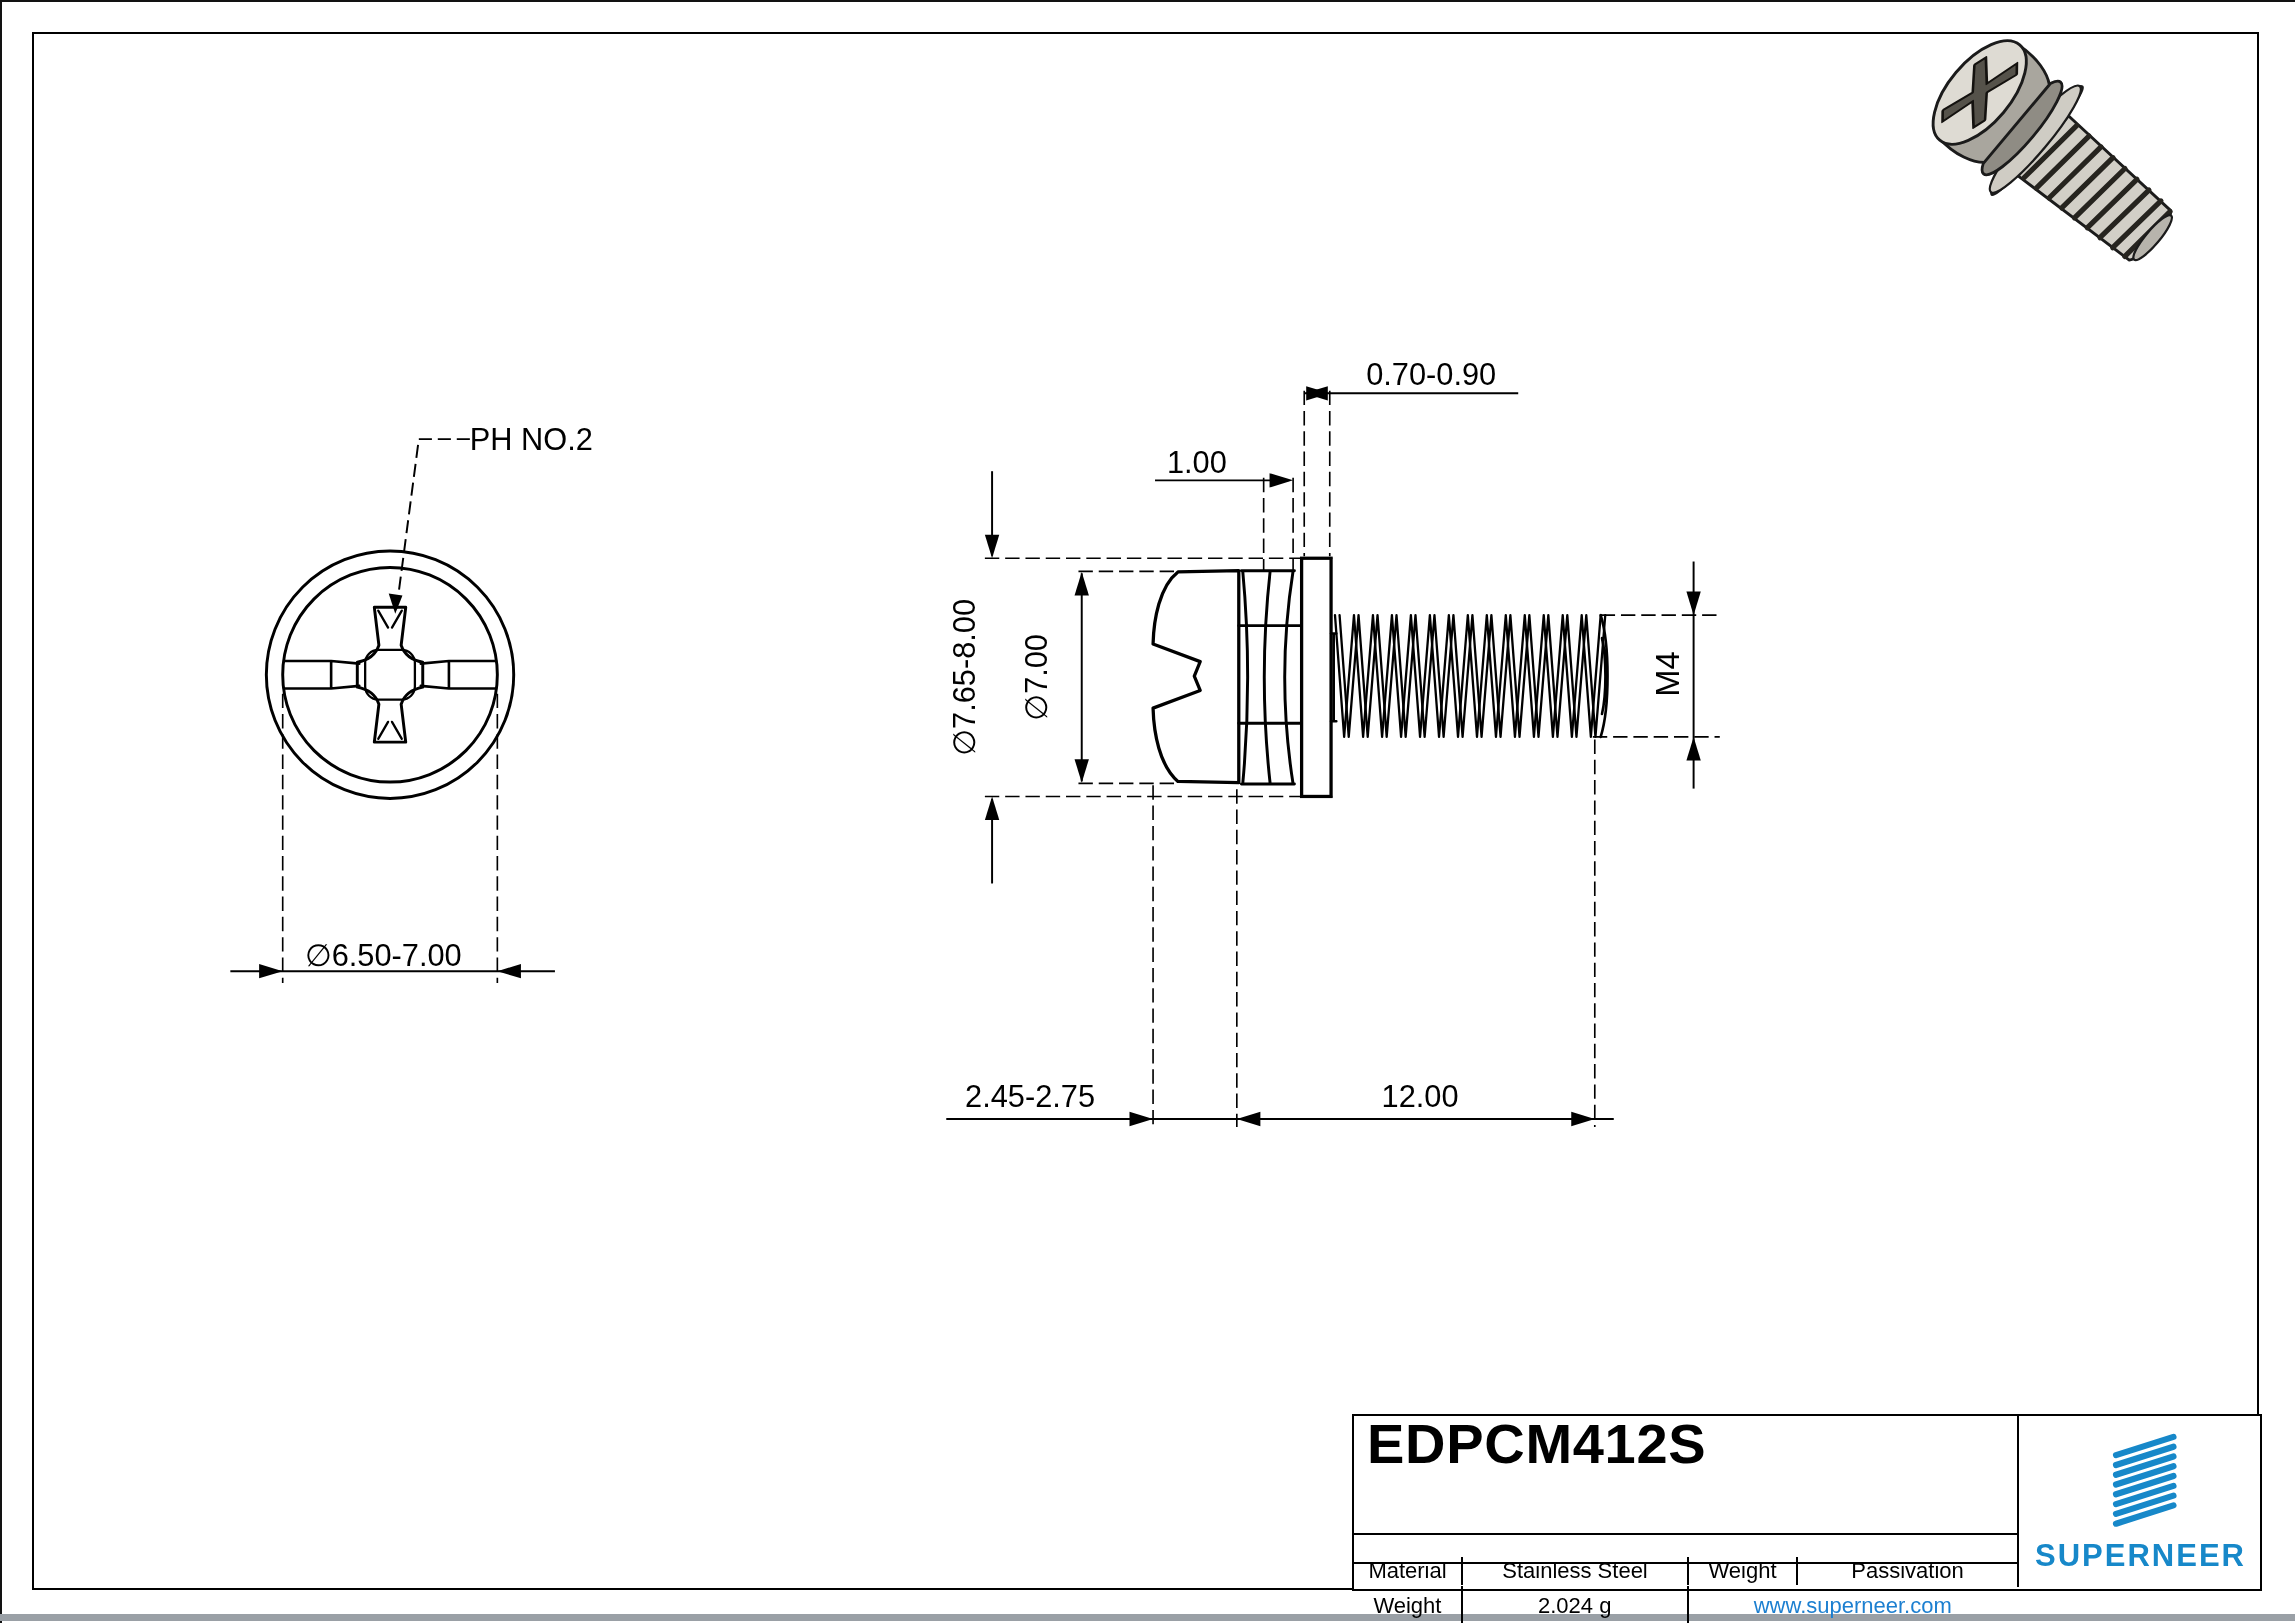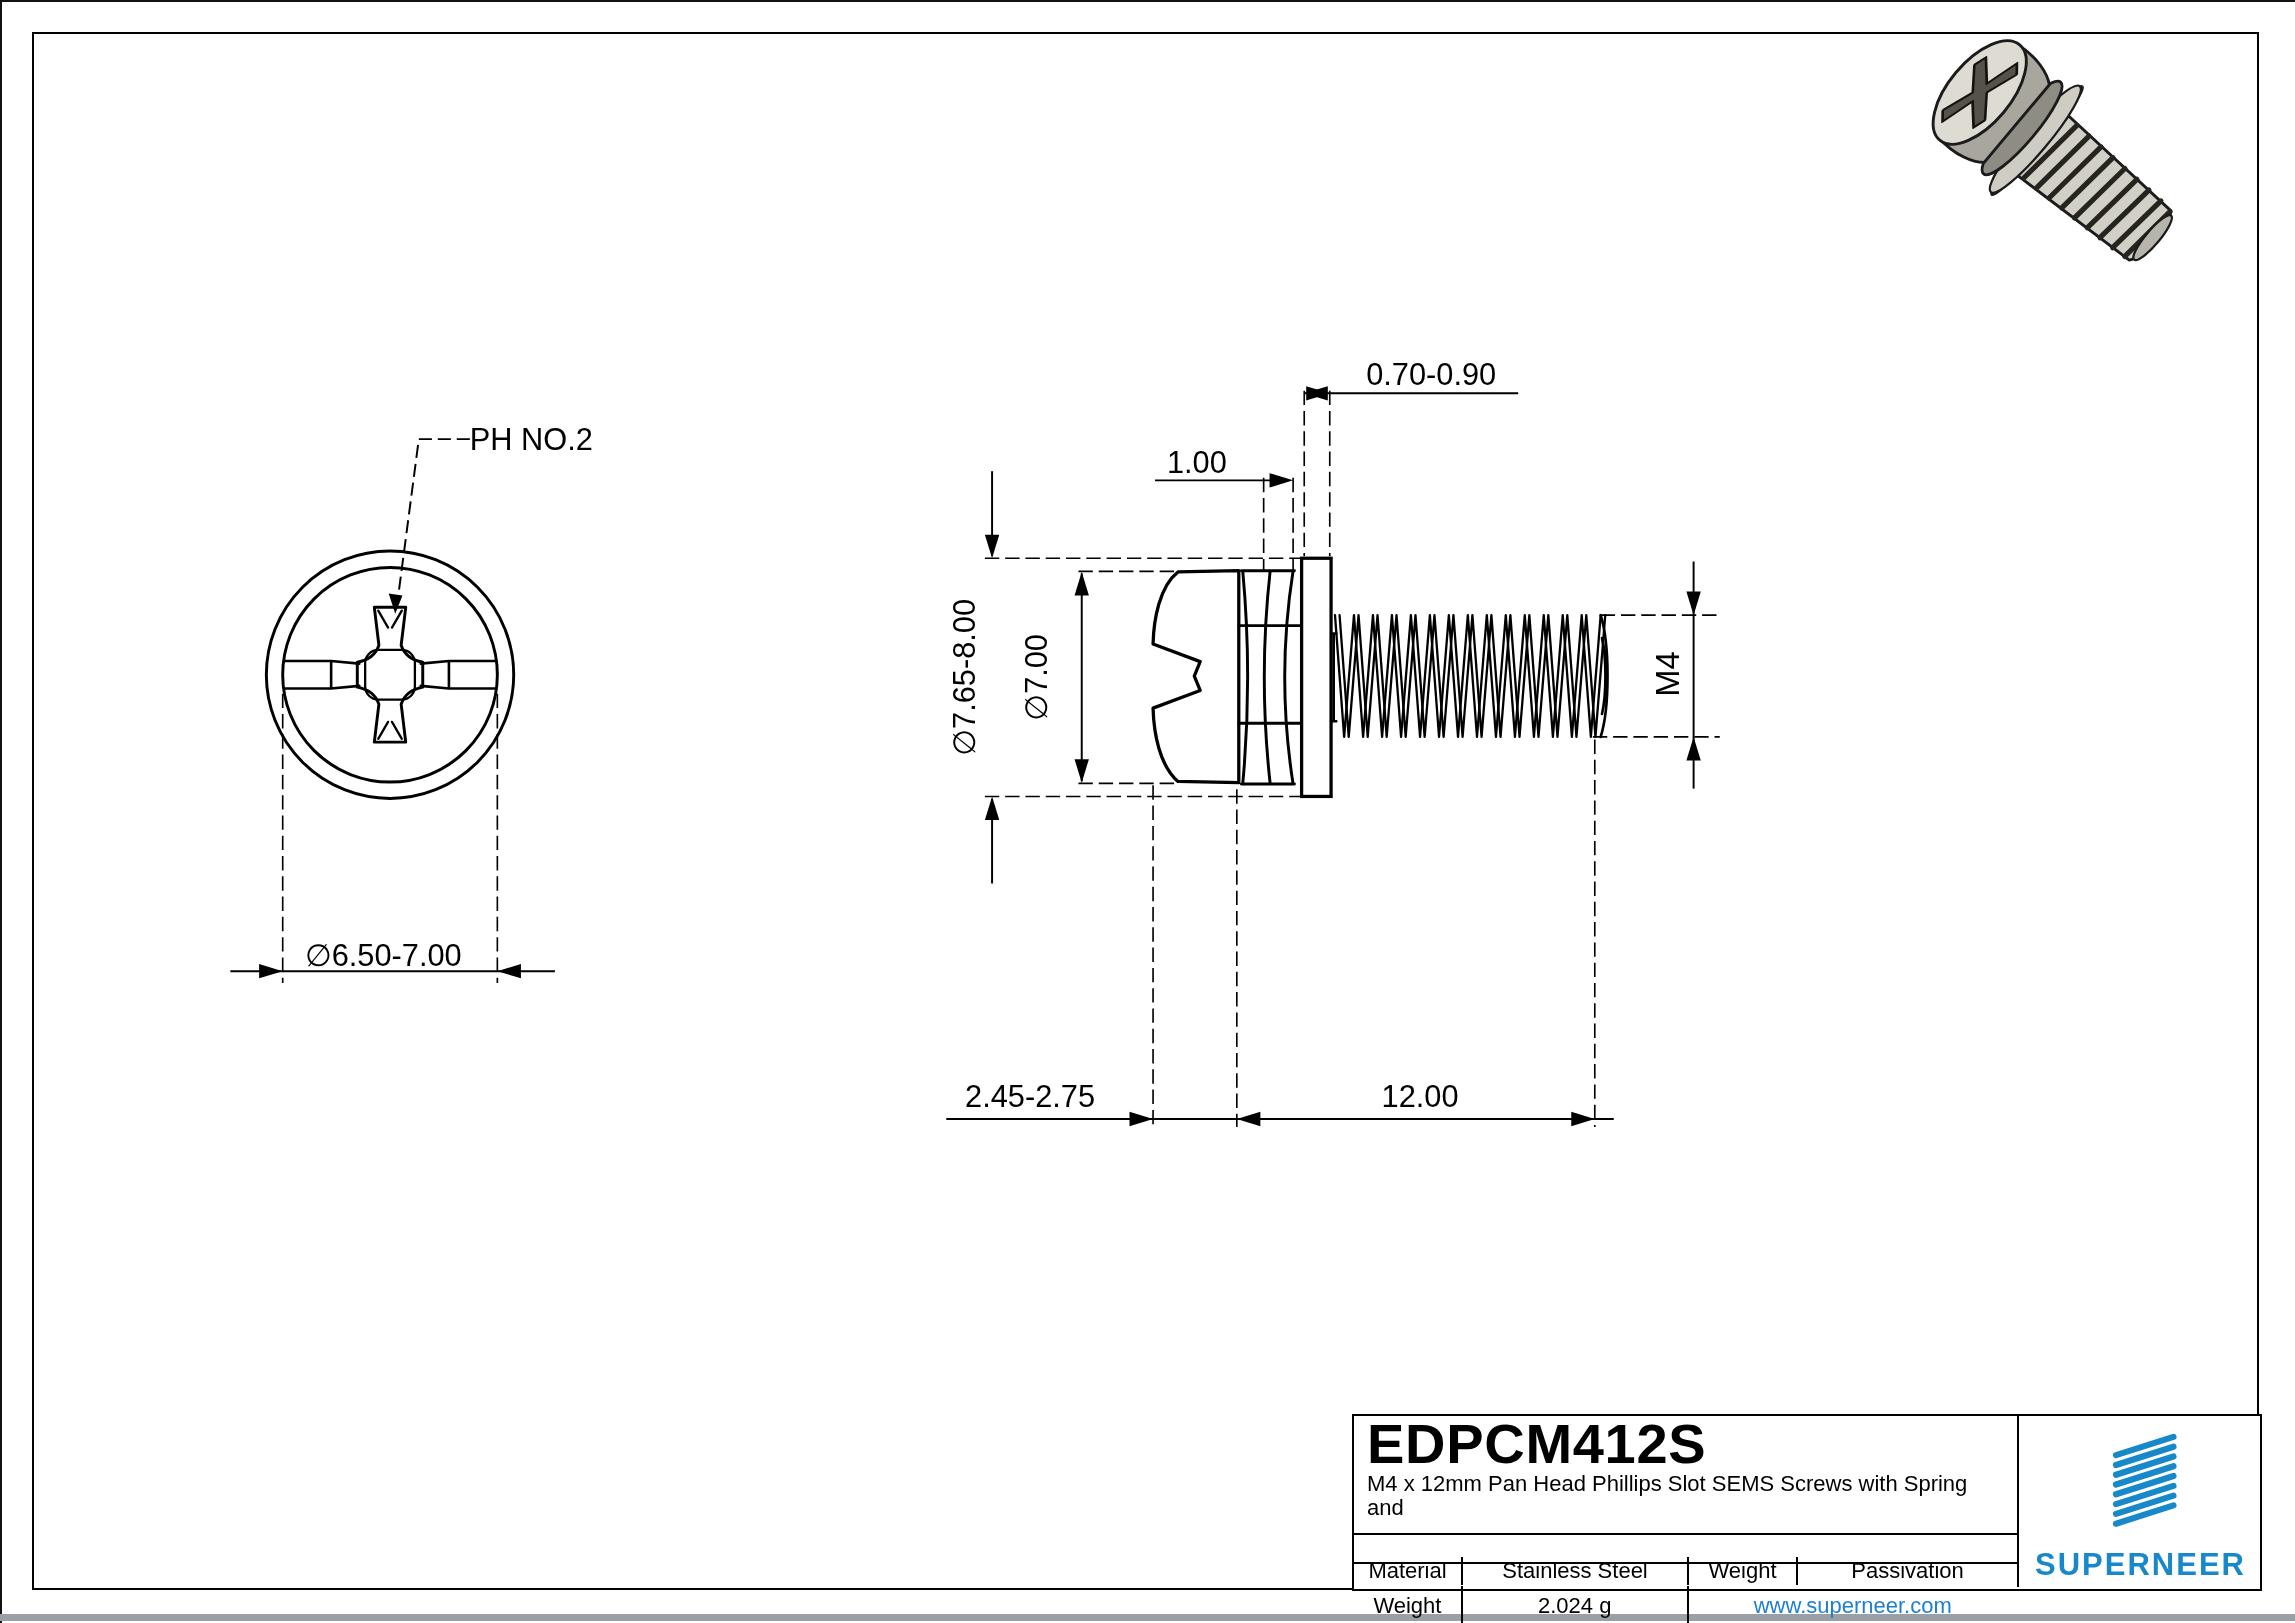--- a/index.html
+++ b/index.html
@@ -16,21 +16,21 @@
   .tb-left{position:absolute;left:0;top:0;width:665px;height:171px;border-right:2px solid #000;box-sizing:border-box;}
   .tb-pn{position:absolute;left:13px;top:1.3px;font-size:56px;font-weight:bold;line-height:54px;letter-spacing:0.7px;}
   .tb-desc{position:absolute;left:13px;top:56px;width:638px;font-size:22px;line-height:23.6px;}
   .tb-row{position:absolute;left:0;display:flex;border-top:2px solid #000;box-sizing:border-box;}
   .tb-row1{top:117px;width:663px;height:29.5px;}
   .tb-row2{top:146px;width:663px;height:42px;}
   .tb-cell{height:100%;display:flex;align-items:center;justify-content:center;
            font-size:22px;box-sizing:border-box;margin-top:22px;}
   .tb-cell.bdr{border-right:2px solid #000;}
   .tb-logo{position:absolute;left:665px;top:0;width:243px;height:171px;}
-  .tb-brand{position:absolute;left:0;top:131px;width:100%;text-align:center;
+  .tb-brand{position:absolute;left:0;top:122px;width:100%;text-align:center;
             font-size:31px;font-weight:bold;letter-spacing:2px;}
 </style>
 </head>
 <body>
 
 <div id="canvas">
 
   <div class="edge-top"></div>
   <div class="edge-left"></div>
   <div class="edge-bottom"></div>
@@ -210,21 +210,20 @@
           M -14,-84 L 14,-84 L 11,-16 L 78,-13 L 78,13 L 11,16 L 14,84 L -14,84 L -11,16 L -78,13 L -78,-13 L -11,-16 Z"></path>
       </g>
     </g>
   </svg>
 
 
   <div class="tb">
     <div class="tb-left">
       <div class="tb-pn">EDPCM412S</div>
       <div class="tb-desc">
-        <div>M4 x 12mm Pan Head Phillips Slot SEMS Screws with Spring and</div>
       </div>
       <div class="tb-row tb-row1">
         <div class="tb-cell bdr" style="width:109px">Material</div>
         <div class="tb-cell bdr" style="width:226px">Stainless Steel</div>
         <div class="tb-cell bdr" style="width:109px">Weight</div>
         <div class="tb-cell" style="width:219px">Passivation</div>
       </div>
       <div class="tb-row tb-row2">
         <div class="tb-cell bdr" style="width:109px">Weight</div>
         <div class="tb-cell bdr" style="width:226px">2.024 g</div>

